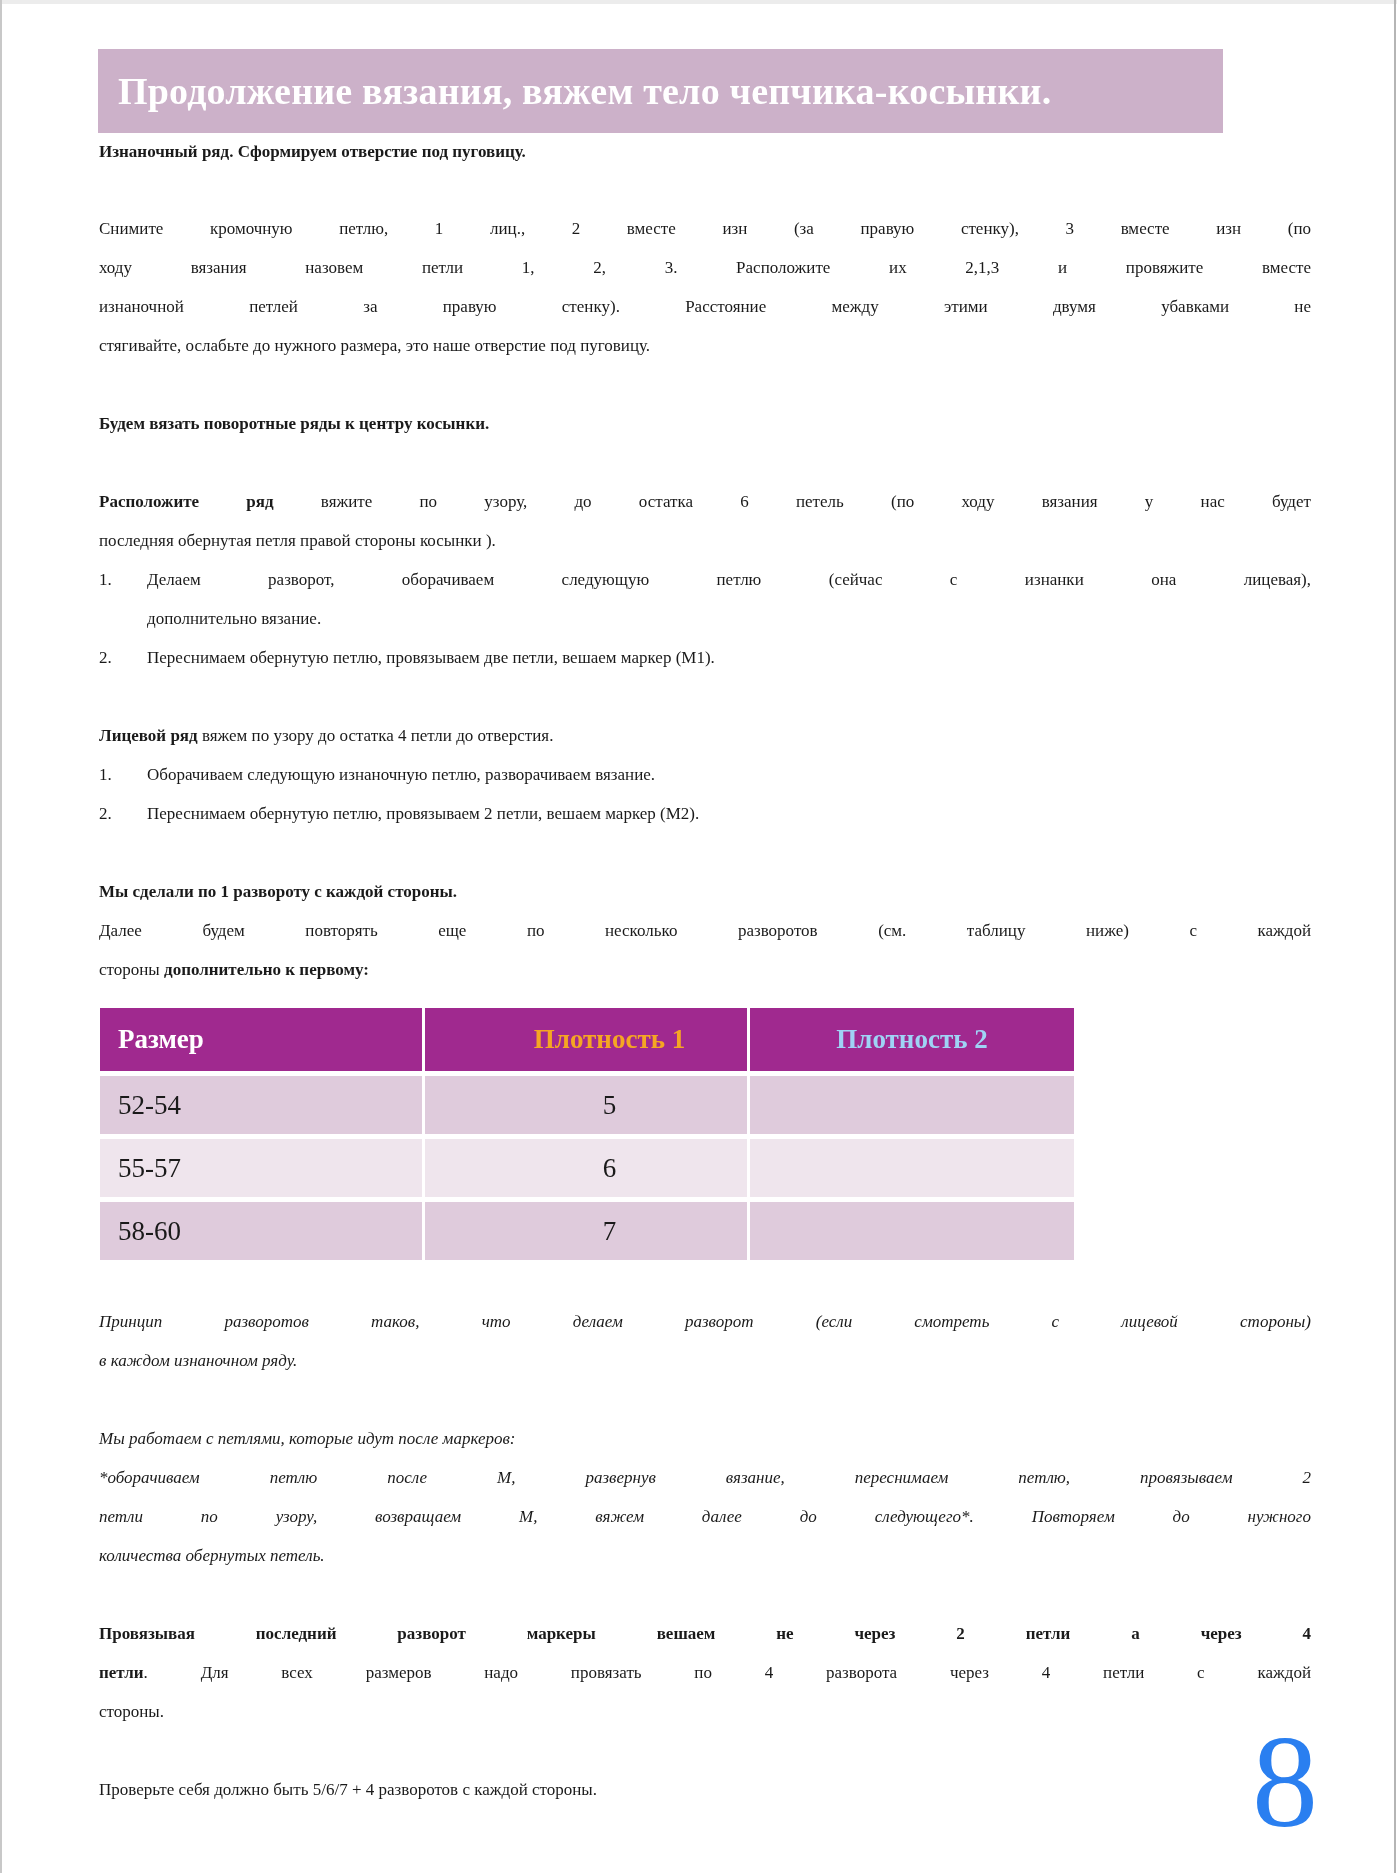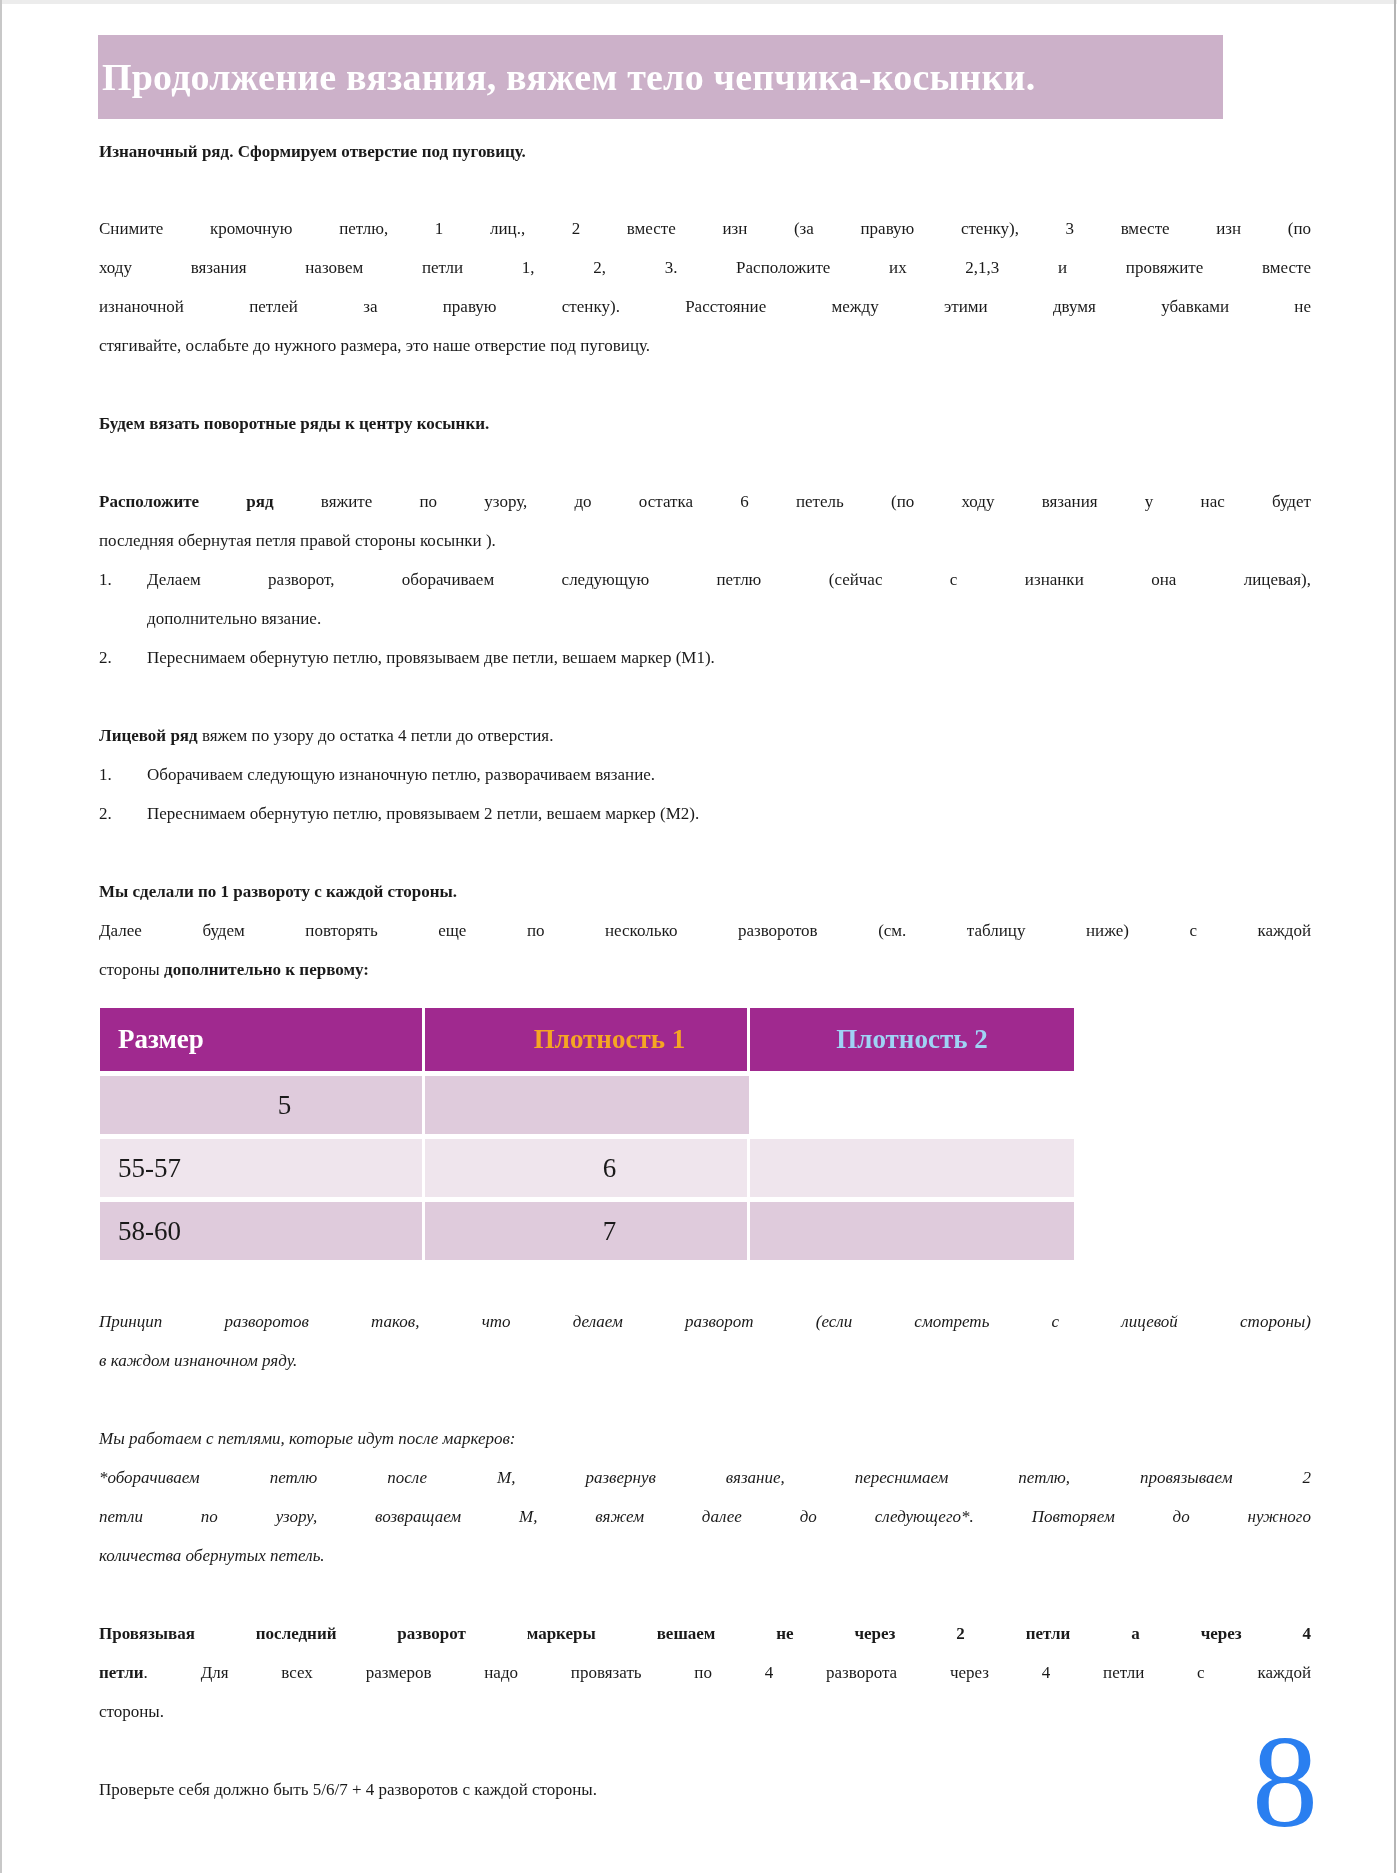--- a/index.html
+++ b/index.html
@@ -7,22 +7,22 @@
       width: 1397px; height: 1873px; position: relative; overflow: hidden;
       background: #ffffff;
       font-family: "Liberation Serif", "DejaVu Serif", serif;
       color: #1a1a1a;
     }
     .top-band { position: absolute; left: 0; top: 0; width: 1397px; height: 4px; background: #ececec; }
     .border-left { position: absolute; left: 0; top: 0; width: 2px; height: 1873px; background: #c8c8c8; }
     .border-right { position: absolute; left: 1394px; top: 0; width: 2px; height: 1873px; background: #b5b5b5; }
 
     .banner {
-      position: absolute; left: 98px; top: 35px; width: 1125px; height: 84px;
-      background: #ccb1c9; box-sizing: border-box; padding-left: 4px;
+      position: absolute; left: 98px; top: 49px; width: 1125px; height: 84px;
+      background: #ccb1c9; box-sizing: border-box; padding-left: 20px;
       display: flex; align-items: center;
     }
     .banner-title {
       color: #ffffff; font-weight: bold; font-size: 38px; letter-spacing: 0.2px;
       font-family: "Liberation Serif", serif;
     }
 
     .content { position: absolute; left: 99px; width: 1212px; top: 0; }
     .line {
       position: absolute; left: 0; width: 1212px; font-size: 17px; line-height: 39px;
@@ -116,20 +116,21 @@
   <div class="line" style="top:1770px;">Проверьте себя должно быть 5/6/7 + 4 разворотов с каждой стороны.</div>
 </div>
 
 <div class="tbl">
   <div class="tr">
     <div class="th c1" style="color:#ffffff;">Размер</div>
     <div class="th c2" style="color:#f5a623;">Плотность 1</div>
     <div class="th c3" style="color:#9fd3f5;">Плотность 2</div>
   </div>
   <div class="tr row-odd">
+    <div class="td c1">52-54</div>
     <div class="td c2">5</div>
     <div class="td c3"></div>
   </div>
   <div class="tr row-even">
     <div class="td c1">55-57</div>
     <div class="td c2">6</div>
     <div class="td c3"></div>
   </div>
   <div class="tr row-odd">
     <div class="td c1">58-60</div>

